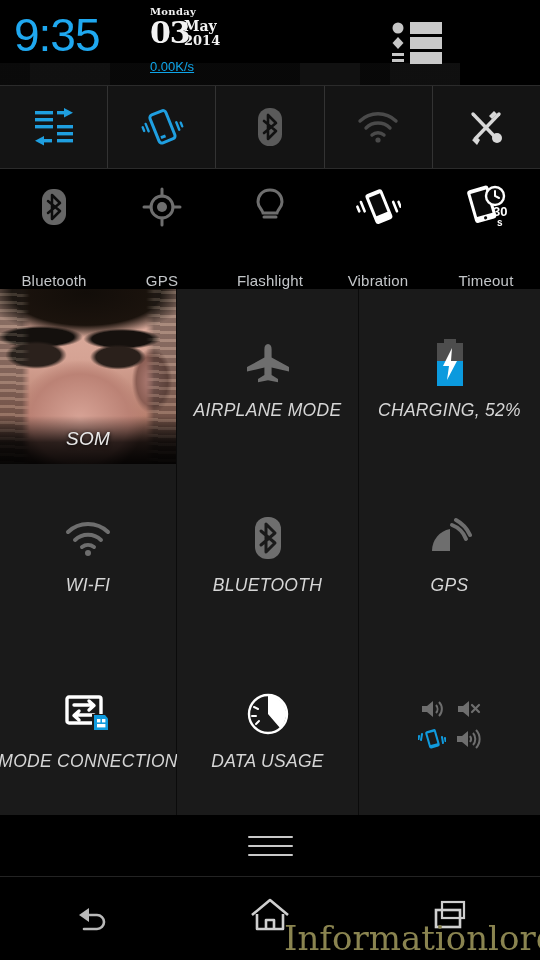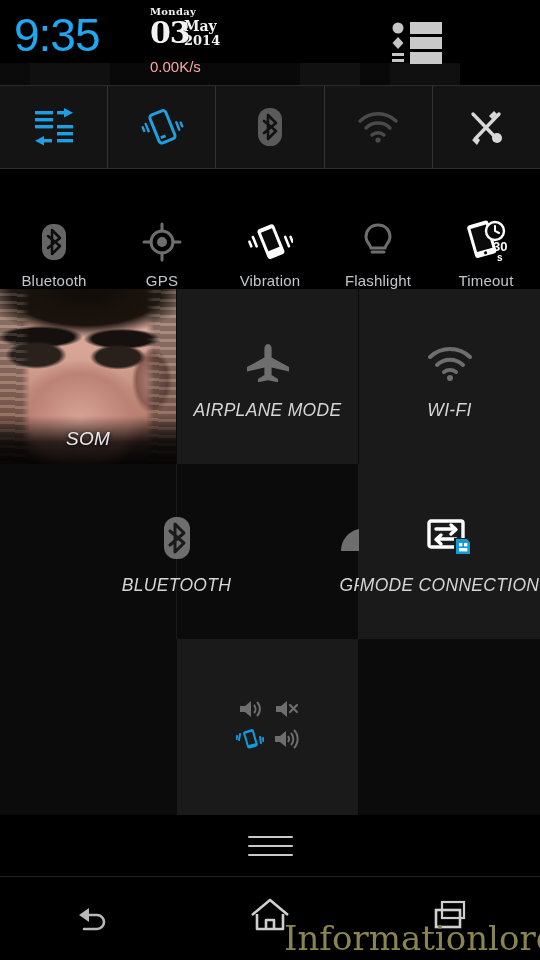--- a/index.html
+++ b/index.html
@@ -46,21 +46,21 @@
     position:absolute; left:34px; top:-1px;
     font-size:14px; font-weight:700; line-height:14px;
   }
   #datewidget .dw-year{
     position:absolute; left:34px; top:13px;
     font-size:13px; font-weight:700; line-height:15px;
   }
   #netspeed{
     position:absolute; left:150px; top:58px;
     font-family:"Liberation Sans", sans-serif;
-    font-size:15px; color:#fca5a5; line-height:17px;
+    font-size:13px; color:#0ea5e9; line-height:17px;text-decoration:underline;
   }
   #menu-badge{
     position:absolute; right:16px; top:19px;
     width:54px; height:48px;
   }
 
   
   #toggle-strip{
     display:flex; width:540px; height:84px;
     background:#141414;
@@ -73,21 +73,21 @@
   }
   #toggle-strip .tgl:last-child{ border-right:none; }
 
   
   #quick-row{
     display:flex; width:540px; height:120px;
     background:#000;
   }
   #quick-row .qt{
     flex:1 1 0; display:flex; flex-direction:column;
-    align-items:center; justify-content:flex-end; padding-top:14px;
+    align-items:center; justify-content:space-between; padding-top:14px;
   }
   #quick-row .qt .qt-ic{
     height:48px; display:flex; align-items:center; justify-content:center;
   }
   #quick-row .qt .qt-lb{
     margin-top:6px; font-size:15px; color:#c3c6c9; letter-spacing:.2px;
     white-space:nowrap;
   }
 
   
@@ -295,48 +295,48 @@
           <line x1="2" y1="20" x2="9" y2="20"></line>
           <line x1="31" y1="20" x2="38" y2="20"></line>
         </g>
       </svg>
     </div>
     <div class="qt-lb">GPS</div>
   </div>
 
   <div class="qt">
     <div class="qt-ic">
+      <svg width="30" height="40" viewBox="0 0 30 40">
+        <path d="M15 3 C7 3 3 9 3 15 C3 20 7 22 8 26 L22 26 C23 22 27 20 27 15 C27 9 23 3 15 3 Z" fill="none" stroke="#6e6e6e" stroke-width="3"></path>
+        <line x1="9" y1="30" x2="21" y2="30" stroke="#6e6e6e" stroke-width="3" stroke-linecap="round"></line>
+      </svg>
+    </div>
+    <div class="qt-lb">Flashlight</div>
+  </div>
+
+  <div class="qt">
+    <div class="qt-ic">
       <svg width="46" height="44" viewBox="0 0 46 44">
         <g transform="rotate(-22 23 22)">
           <rect x="15" y="6" width="18" height="32" rx="3" fill="#fff"></rect>
           <rect x="18" y="10" width="12" height="20" fill="#0a0a0a"></rect>
           <g stroke="#fff" stroke-width="2.6" stroke-linecap="round">
             <line x1="9" y1="11" x2="9" y2="21"></line>
             <line x1="4" y1="14" x2="4" y2="19"></line>
             <line x1="39" y1="23" x2="39" y2="33"></line>
             <line x1="44" y1="25" x2="44" y2="30"></line>
           </g>
         </g>
       </svg>
     </div>
     <div class="qt-lb">Vibration</div>
   </div>
 
   <div class="qt">
     <div class="qt-ic">
-      <svg width="30" height="40" viewBox="0 0 30 40">
-        <path d="M15 3 C7 3 3 9 3 15 C3 20 7 22 8 26 L22 26 C23 22 27 20 27 15 C27 9 23 3 15 3 Z" fill="none" stroke="#6e6e6e" stroke-width="3"></path>
-        <line x1="9" y1="30" x2="21" y2="30" stroke="#6e6e6e" stroke-width="3" stroke-linecap="round"></line>
-      </svg>
-    </div>
-    <div class="qt-lb">Flashlight</div>
-  </div>
-
-  <div class="qt">
-    <div class="qt-ic">
       <svg width="50" height="44" viewBox="0 0 50 44">
         <g transform="rotate(-16 22 20)">
           <rect x="10" y="2" width="22" height="34" rx="3" fill="#fff"></rect>
           <rect x="13" y="6" width="16" height="24" fill="#0a0a0a"></rect>
           <circle cx="21" cy="33" r="1.6" fill="#0a0a0a"></circle>
         </g>
         <circle cx="34" cy="11" r="9" fill="#0a0a0a" stroke="#fff" stroke-width="2.4"></circle>
         <path d="M34 6 L34 11 L38 13" fill="none" stroke="#fff" stroke-width="2" stroke-linecap="round"></path>
         <text x="32" y="31" font-family="Liberation Sans, sans-serif" font-size="13" font-weight="bold" fill="#fff">30</text>
         <text x="36" y="41" font-family="Liberation Sans, sans-serif" font-size="10" font-weight="bold" fill="#fff">s</text>
@@ -359,20 +359,31 @@
   <div class="tile">
     <div class="t-ic">
       <svg width="46" height="42" viewBox="0 0 46 42">
         <path d="M23 2 c-2.4 0 -3.6 2.2 -3.6 5.2 l0 8.4 L2 25 l0 4.6 l17.4 -4.2 l0 7.6 L13 37 l0 3.2 l10 -2 l10 2 L33 37 l-6.4 -4 l0 -7.6 L44 29.6 L44 25 L26.6 15.6 l0 -8.4 C26.6 4.2 25.4 2 23 2 Z" fill="#6e6e6e"></path>
       </svg>
     </div>
     <div class="t-lb">AIRPLANE MODE</div>
   </div>
   <div class="vdiv"></div>
 
+  <div class="tile">
+    <div class="t-ic">
+      <svg width="32" height="48" viewBox="0 0 32 48">
+        <rect x="10" y="0" width="12" height="5" fill="#4d4d4d"></rect>
+        <rect x="3" y="4" width="26" height="43" fill="#4d4d4d"></rect>
+        <rect x="3" y="22" width="26" height="25" fill="#0b9ade"></rect>
+        <path d="M18 9 L9 27 L15 27 L13 41 L23 22 L17 22 Z" fill="#ffffff"></path>
+      </svg>
+    </div>
+    <div class="t-lb">CHARGING, 52%</div>
+  </div>
 
   <div class="tile">
     <div class="t-ic">
       <svg width="50" height="38" viewBox="0 0 50 38">
         <g fill="none" stroke="#6e6e6e" stroke-width="4" stroke-linecap="round">
           <path d="M5 13 A29 29 0 0 1 45 13"></path>
           <path d="M12 21 A19 19 0 0 1 38 21"></path>
           <path d="M19 28 A10 10 0 0 1 31 28"></path>
         </g>
         <circle cx="25" cy="34" r="3" fill="#6e6e6e"></circle>
@@ -418,20 +429,34 @@
           <rect x="32" y="26" width="3.4" height="3.4"></rect>
           <rect x="37" y="26" width="3.4" height="3.4"></rect>
           <rect x="32" y="31" width="8.4" height="3.4"></rect>
         </g>
       </svg>
     </div>
     <div class="t-lb">MODE CONNECTION</div>
   </div>
   <div class="vdiv"></div>
 
+  <div class="tile">
+    <div class="t-ic">
+      <svg width="42" height="42" viewBox="0 0 42 42">
+        <circle cx="21" cy="21" r="19" fill="none" stroke="#ffffff" stroke-width="2.4"></circle>
+        <path d="M21 21 L21 2 A19 19 0 0 1 33 35 Z" fill="#ffffff"></path>
+        <g stroke="#ffffff" stroke-width="2" stroke-linecap="round">
+          <line x1="7" y1="14" x2="11" y2="16"></line>
+          <line x1="5" y1="23" x2="9" y2="23"></line>
+          <line x1="9" y1="31" x2="12" y2="28"></line>
+        </g>
+      </svg>
+    </div>
+    <div class="t-lb">DATA USAGE</div>
+  </div>
   <div class="vdiv"></div>
 
   <div class="tile">
     <div class="audio-ic">
       <span>
         <svg width="26" height="22" viewBox="0 0 26 22">
           <path d="M3 8 L8 8 L14 3 L14 19 L8 14 L3 14 Z" fill="#6e6e6e"></path>
           <path d="M17 7 A6 6 0 0 1 17 15" fill="none" stroke="#6e6e6e" stroke-width="2"></path>
           <path d="M20 4 A10 10 0 0 1 20 18" fill="none" stroke="#6e6e6e" stroke-width="2"></path>
         </svg>

